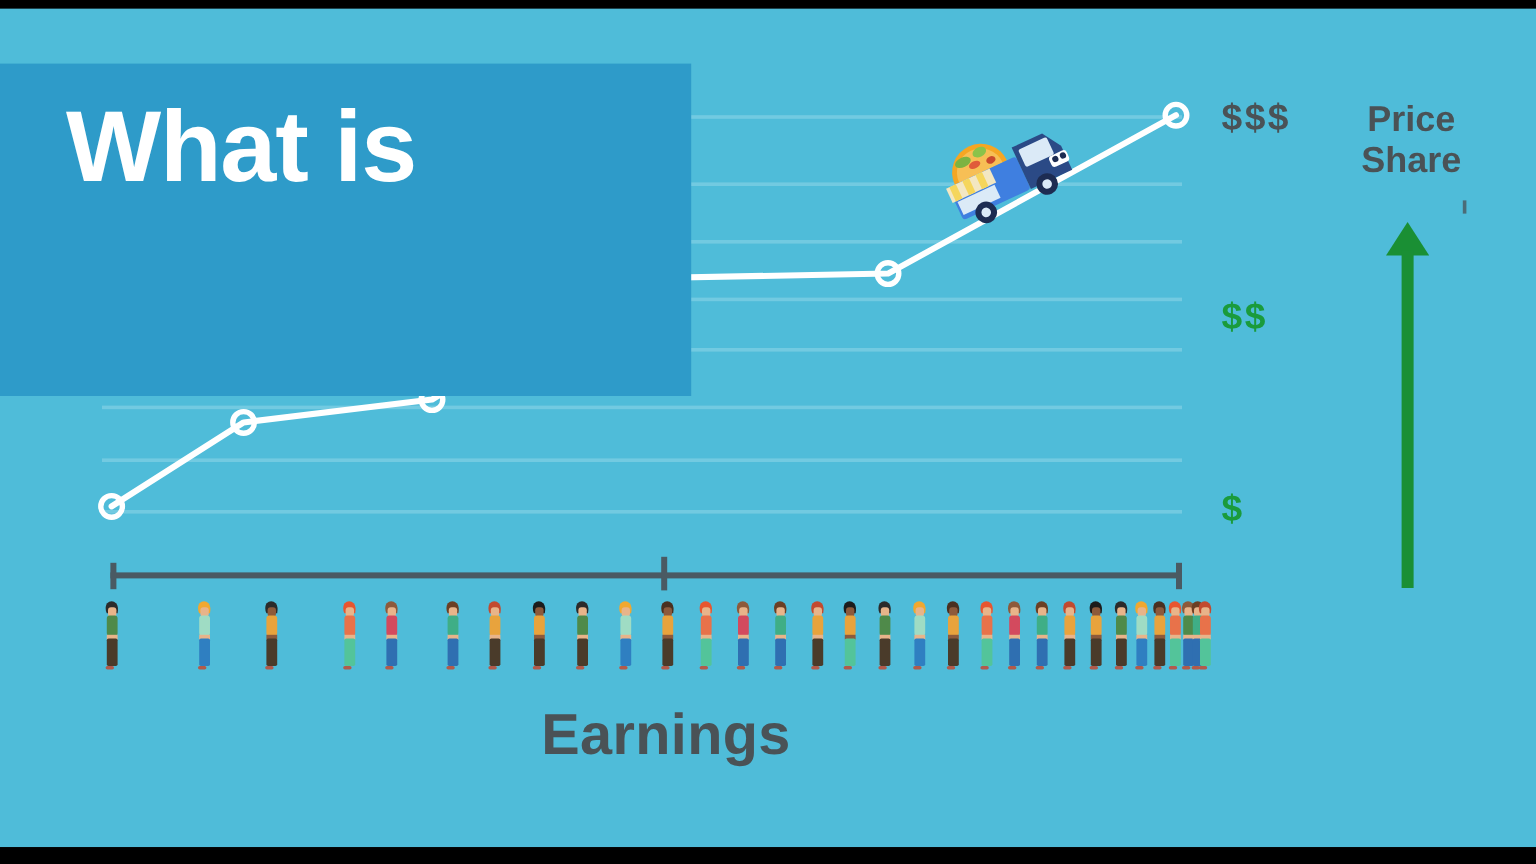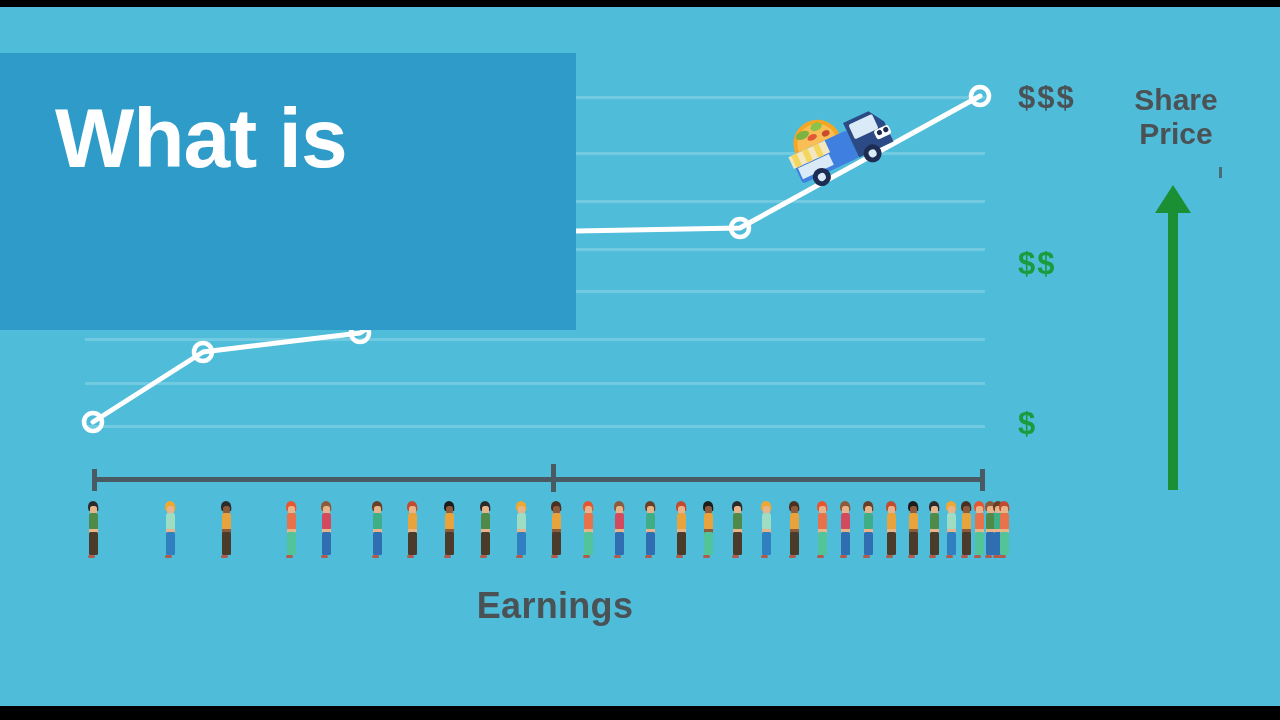--- a/index.html
+++ b/index.html
@@ -28,21 +28,21 @@
   
   #title-panel{
     position:absolute;left:0;top:46px;width:576px;height:277px;
     background:#2e9bc9;
   }
   #title-text{
     position:absolute;left:55px;top:20px;width:500px;
     color:#ffffff;font-weight:bold;font-size:84px;line-height:1.18;
     letter-spacing:-1px;
   }
-  #title-text div{white-space:nowrap;margin-top:16px;}
+  #title-text div{white-space:nowrap;}
 
   
   #plot{position:absolute;left:0;top:0;width:1280px;height:699px;}
 
   
   .val-label{
     position:absolute;font-weight:bold;font-size:31px;letter-spacing:2px;
     white-space:nowrap;
   }
 
@@ -69,21 +69,21 @@
   #tick-mid{left:551px;top:457px;height:28px;}
   #tick-right{left:980px;top:462px;height:22px;}
 
   
   #people-row{position:absolute;left:0;top:492px;width:1280px;height:62px;}
   .person{position:absolute;width:22px;height:62px;}
 
   
   #earnings-label{
     position:absolute;left:0;top:578px;width:1110px;text-align:center;
-    color:#4a5256;font-weight:bold;font-size:36px;letter-spacing:.3px;
+    color:#4a5256;font-weight:bold;font-size:48px;letter-spacing:.3px;
   }
 
   
   #food-truck{position:absolute;left:779px;top:84px;width:118px;height:96px;}
 </style>
 </head>
 <body>
 
 <div id="stage">
 
@@ -154,22 +154,22 @@
       </div>
     </div>
 
     <div id="value-labels">
         <div class="val-label" style="left: 1018px; top: 73px; color: rgb(74, 82, 86);">$$$</div>
         <div class="val-label" style="left: 1018px; top: 239px; color: rgb(26, 155, 60);">$$</div>
         <div class="val-label" style="left: 1018px; top: 399px; color: rgb(26, 155, 60);">$</div>
       </div>
 
     <div id="share-price-label" style="color: rgb(74, 82, 86);">
+      <div>Price</div>
       <div>Share</div>
-      <div>Price</div>
     </div>
     <div id="artifact-mark"></div>
 
     <svg id="up-arrow" viewBox="0 0 66 305">
       <polygon points="33,0 51,28 15,28" fill="#1a8f34"></polygon>
       <rect x="28" y="24" width="10" height="281" fill="#1a8f34"></rect>
     </svg>
 
     <div id="axis-line" style="background: rgb(74, 90, 99);"></div>
     <div class="axis-tick" id="tick-left" style="background: rgb(74, 90, 99);"></div>

